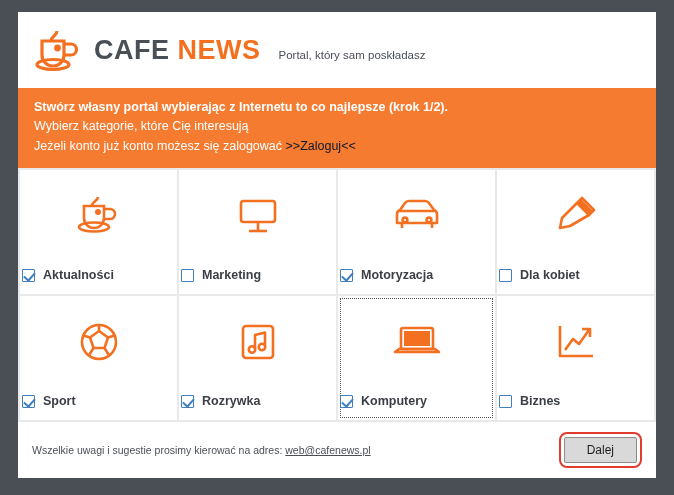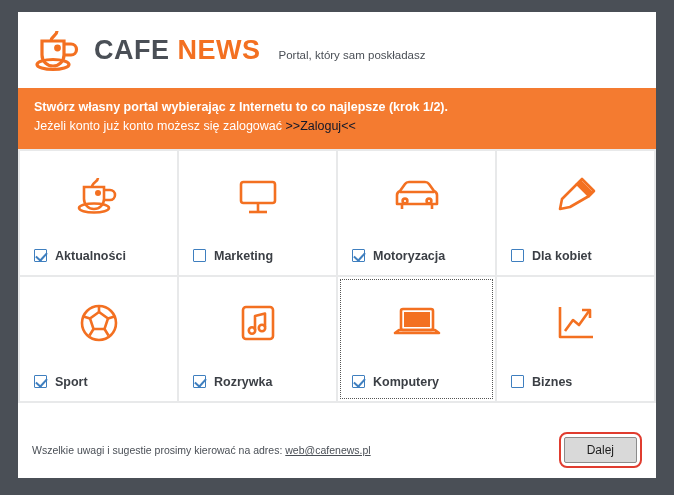--- a/index.html
+++ b/index.html
@@ -98,21 +98,21 @@
     top: 16px; left: 0; right: 0;
     height: 60px;
     display: flex;
     align-items: center;
     justify-content: center;
   }
   .cell .art svg { display: block; }
   .cell .row {
     display: flex;
     align-items: center;
-    padding-left: 14px;
+    padding-left: 2px;
     gap: 8px;
   }
   .cb {
     width: 13px; height: 13px;
     border: 1px solid #3f7fbf;
     background: #ffffff;
     flex: none;
     position: relative;
     border-radius: 1px;
   }
@@ -189,20 +189,21 @@
       </div>
       <div class="brand">
         <span>CAFE</span>
         <span class="news">NEWS</span>
       </div>
       <div class="tagline">Portal, który sam poskładasz</div>
     </div>
 
     <div class="banner">
       <div class="l1">Stwórz własny portal wybierając z Internetu to co najlepsze (krok 1/2).</div>
+      <div class="l2">Wybierz kategorie, które Cię interesują</div>
       <div class="l3">
         <span>Jeżeli konto już konto możesz się zalogować</span>
         <a class="login-link" href="#">&gt;&gt;Zaloguj&lt;&lt;</a>
       </div>
     </div>
 
     <div class="grid">
 
       <div class="cell">
         <div class="art">

